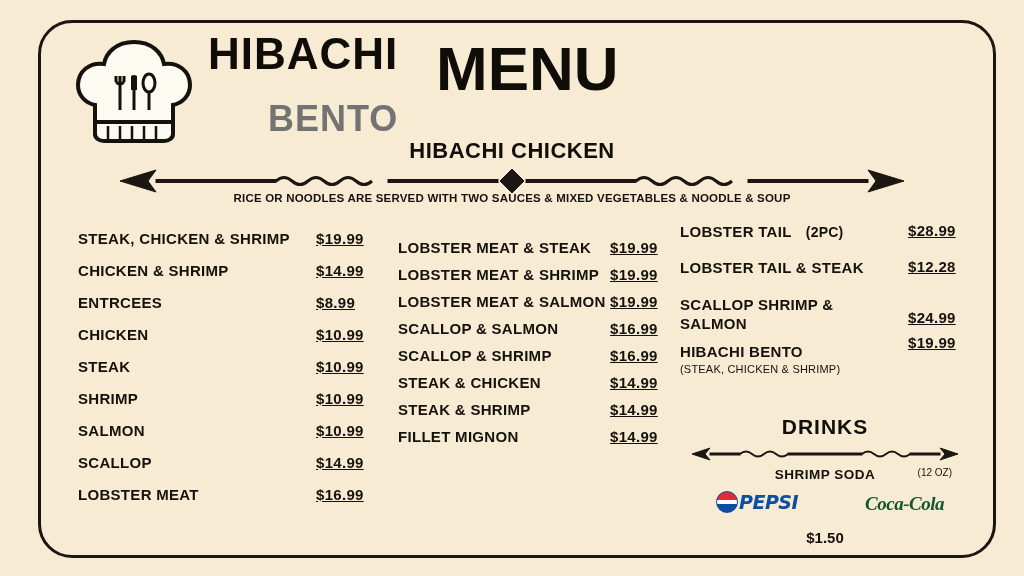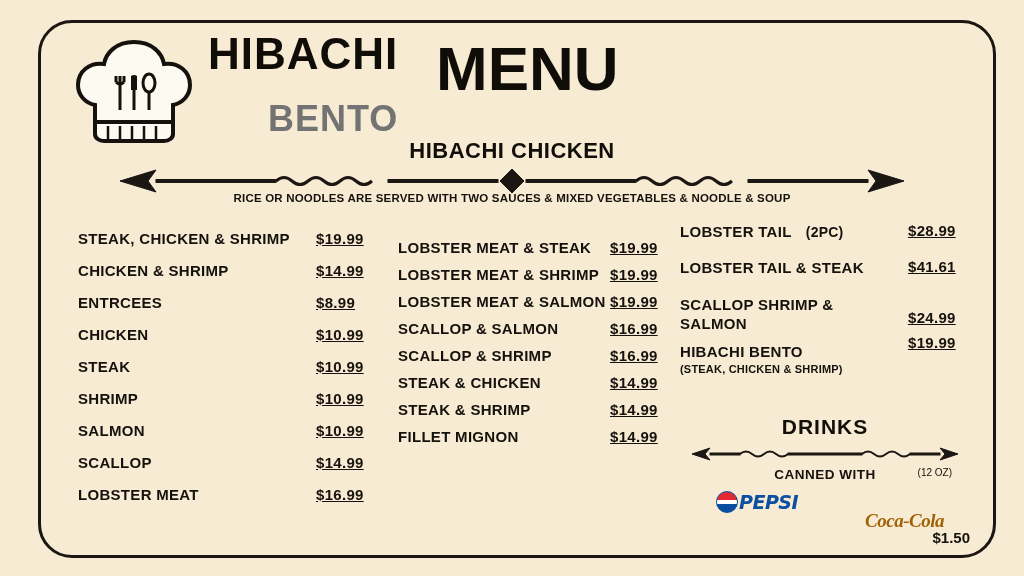--- a/index.html
+++ b/index.html
@@ -149,21 +149,21 @@
   }
   .c3row .price { position: absolute; left: 228px; top: 0; }
   .c3name { max-width: 215px; line-height: 19px; }
   .small-qty {
     font-size: 14px;
     font-weight: bold;
     letter-spacing: 0.2px;
   }
   .sub-small {
     font-size: 11px;
-    font-weight: bold;
+    font-weight: normal;
     letter-spacing: 0.2px;
     margin-top: 2px;
   }
 
   
   .drinks {
     position: absolute;
     left: 680px;
     top: 415px;
     width: 290px;
@@ -230,30 +230,28 @@
     letter-spacing: -0.5px;
   }
   .coke {
     position: absolute;
     right: 26px;
     top: 2px;
     font-family: "Liberation Serif", serif;
     font-size: 19px;
     font-style: italic;
     font-weight: bold;
-    color: #a16207;
+    color: #14532d;
     letter-spacing: -0.5px;
-    margin-top: 17px;
   }
   .drink-price {
     margin-top: 6px;
     font-size: 15px;
     font-weight: bold;
     color: #15110d;
-    text-align: right;
   }
 </style>
 </head>
 <body>
 
 <div class="page">
   <div class="frame"></div>
 
   <div class="header">
     <div class="chef-hat">
@@ -374,21 +372,21 @@
   </div>
 
   <div class="col col3">
     <div class="c3row" style="height:36px;">
       <span class="c3name">LOBSTER TAIL</span>
       <span class="small-qty" style="margin-left:10px;">(2PC)</span>
       <span class="price">$28.99</span>
     </div>
     <div class="c3row" style="height:37px;">
       <span class="c3name">LOBSTER TAIL  &amp; STEAK</span>
-      <span class="price">$41.61</span>
+      <span class="price">$12.28</span>
     </div>
     <div class="c3row" style="height:47px;">
       <span class="c3name" style="display:block;width:160px;">SCALLOP SHRIMP &amp; SALMON</span>
       <span class="price" style="top:14px;">$24.99</span>
     </div>
     <div class="c3row" style="height:40px;">
       <span class="c3name">HIBACHI BENTO</span>
       <div class="sub-small">(STEAK, CHICKEN &amp; SHRIMP)</div>
       <span class="price" style="top:-8px;">$19.99</span>
     </div>
@@ -403,21 +401,21 @@
           <path d="M268 9 L250 3 L255 9 L250 15 Z"></path>
           <rect x="20" y="8" width="30" height="2"></rect>
           <rect x="220" y="8" width="30" height="2"></rect>
           <path d="M50 9 q6 -5 12 0 q6 5 12 0 q6 -5 12 0 q6 5 12 0" fill="none" stroke-width="2"></path>
           <path d="M172 9 q6 -5 12 0 q6 5 12 0 q6 -5 12 0 q6 5 12 0" fill="none" stroke-width="2"></path>
           <rect x="98" y="8" width="74" height="2"></rect>
         </g>
       </svg>
     </div>
     <div class="canned-row">
-      <span class="canned-label">CANNED WITH</span>
+      <span class="canned-label">SHRIMP SODA</span>
       <span class="canned-size">(12 OZ)</span>
     </div>
     <div class="logos">
       <div class="pepsi">
         <span class="pepsi-ball"></span>
         <span class="pepsi-text">PEPSI</span>
       </div>
       <div class="coke">Coca-Cola</div>
     </div>
     <div class="drink-price">$1.50</div>

